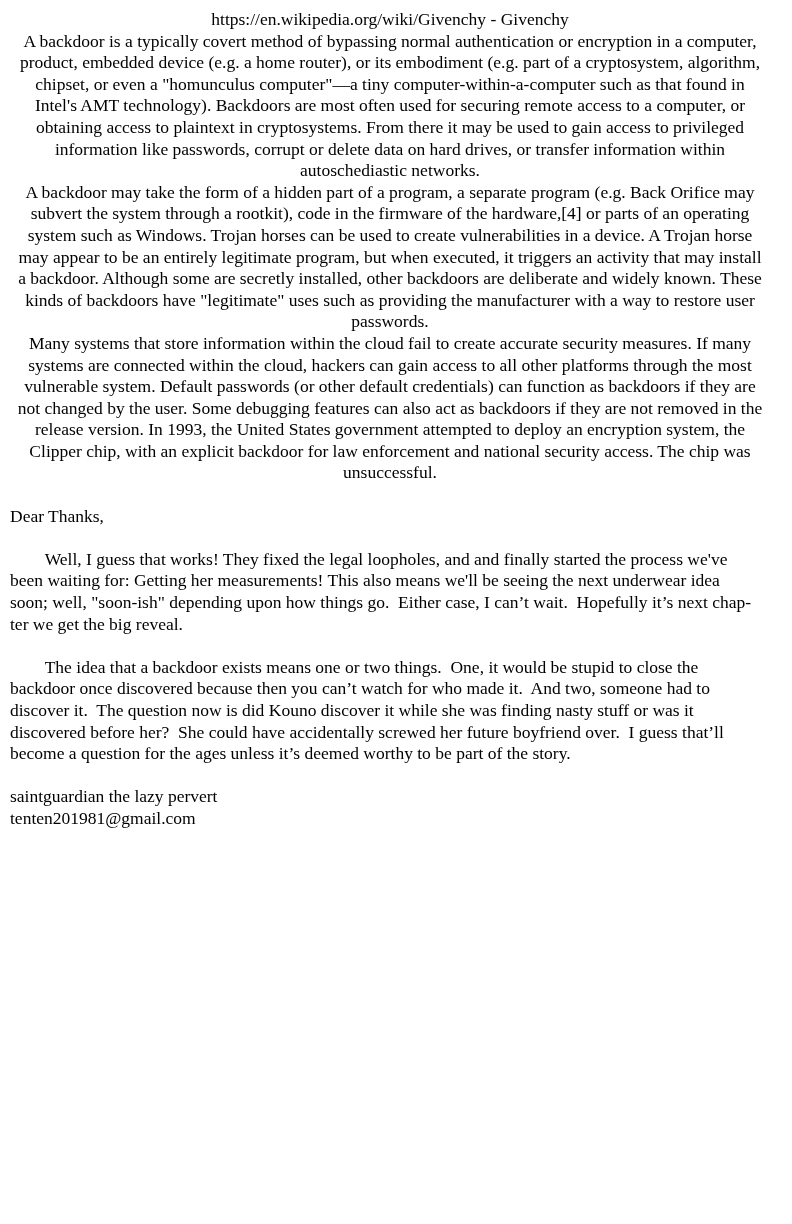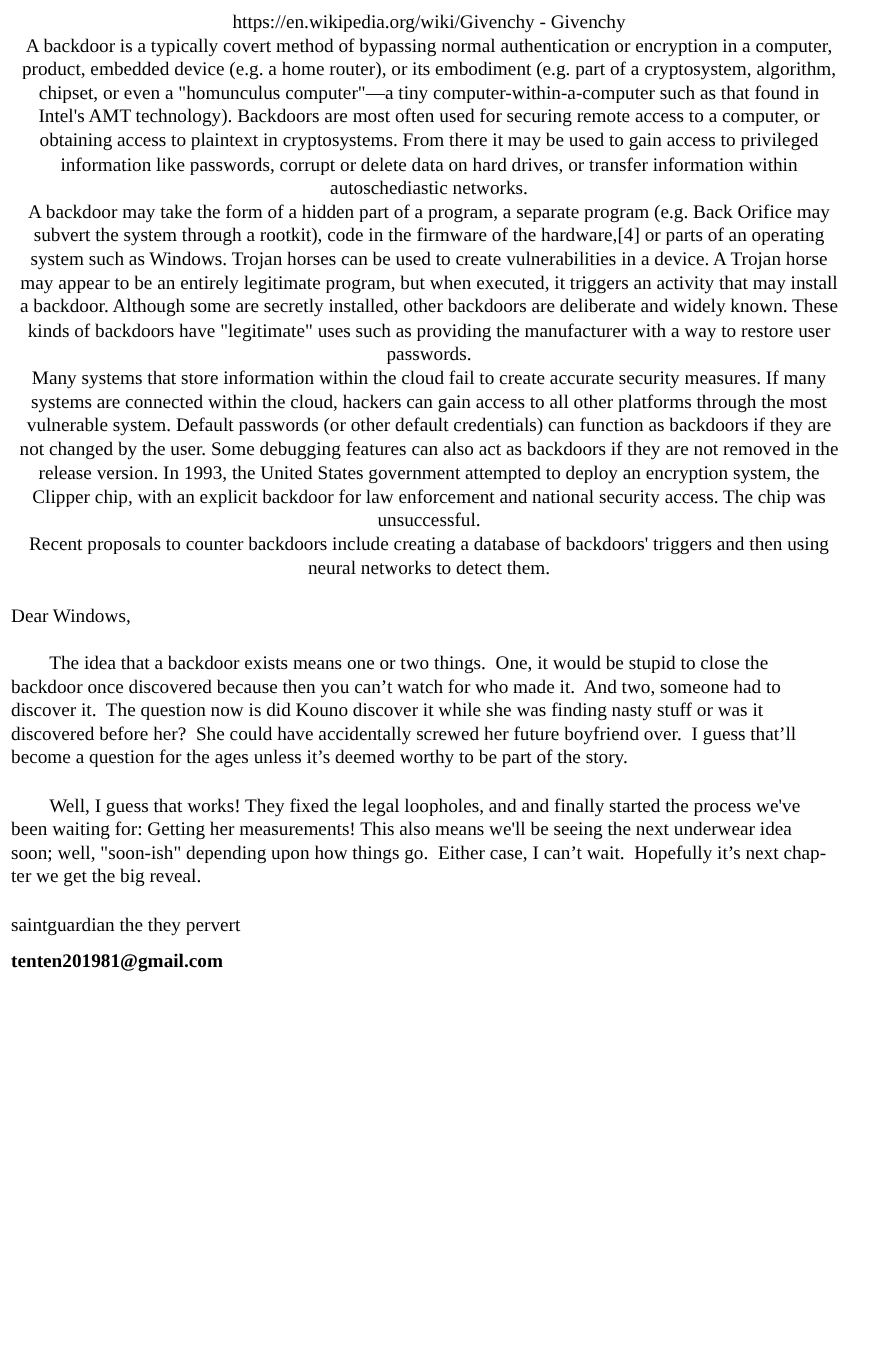--- a/index.html
+++ b/index.html
@@ -30,22 +30,21 @@
     margin: 0;
   }
   
   .letter-block .para,
   .letter-block p {
     white-space: pre;
     margin: 21.6px 0 0 0;
     text-align: left;
   }
   .letter-block p.no-gap {
-    margin-top: 12px;
-    font-weight: bold;
+    margin-top: 0;
   }
 </style>
 </head>
 <body>
 
 <div class="doc">
 
   <div class="wiki-block">
     <div class="para">https://en.wikipedia.org/wiki/Givenchy - Givenchy</div>
     <div class="para">A backdoor is a typically covert method of bypassing normal authentication or encryption in a computer,
@@ -62,32 +61,30 @@
 a backdoor. Although some are secretly installed, other backdoors are deliberate and widely known. These
 kinds of backdoors have "legitimate" uses such as providing the manufacturer with a way to restore user
 passwords.</div>
     <div class="para">Many systems that store information within the cloud fail to create accurate security measures. If many
 systems are connected within the cloud, hackers can gain access to all other platforms through the most
 vulnerable system. Default passwords (or other default credentials) can function as backdoors if they are
 not changed by the user. Some debugging features can also act as backdoors if they are not removed in the
 release version. In 1993, the United States government attempted to deploy an encryption system, the
 Clipper chip, with an explicit backdoor for law enforcement and national security access. The chip was
 unsuccessful.</div>
-    <div class="para">Recent proposals to counter backdoors include creating a database of backdoors' triggers and then using
-neural networks to detect them.</div>
   </div>
 
   <div class="letter-block">
-    <p class="para">Dear Windows,</p>
+    <p class="para">Dear Thanks,</p>
+    <p class="para">        Well, I guess that works! They fixed the legal loopholes, and and finally started the process we've
+been waiting for: Getting her measurements! This also means we'll be seeing the next underwear idea
+soon; well, "soon-ish" depending upon how things go.  Either case, I can’t wait.  Hopefully it’s next chap-
+ter we get the big reveal.</p>
     <p class="para">        The idea that a backdoor exists means one or two things.  One, it would be stupid to close the
 backdoor once discovered because then you can’t watch for who made it.  And two, someone had to
 discover it.  The question now is did Kouno discover it while she was finding nasty stuff or was it
 discovered before her?  She could have accidentally screwed her future boyfriend over.  I guess that’ll
 become a question for the ages unless it’s deemed worthy to be part of the story.</p>
-    <p class="para">        Well, I guess that works! They fixed the legal loopholes, and and finally started the process we've
-been waiting for: Getting her measurements! This also means we'll be seeing the next underwear idea
-soon; well, "soon-ish" depending upon how things go.  Either case, I can’t wait.  Hopefully it’s next chap-
-ter we get the big reveal.</p>
-    <p class="para">saintguardian the they pervert</p>
+    <p class="para">saintguardian the lazy pervert</p>
     <p class="para no-gap">tenten201981@gmail.com</p>
   </div>
 
 </div>
 
 </body></html>

